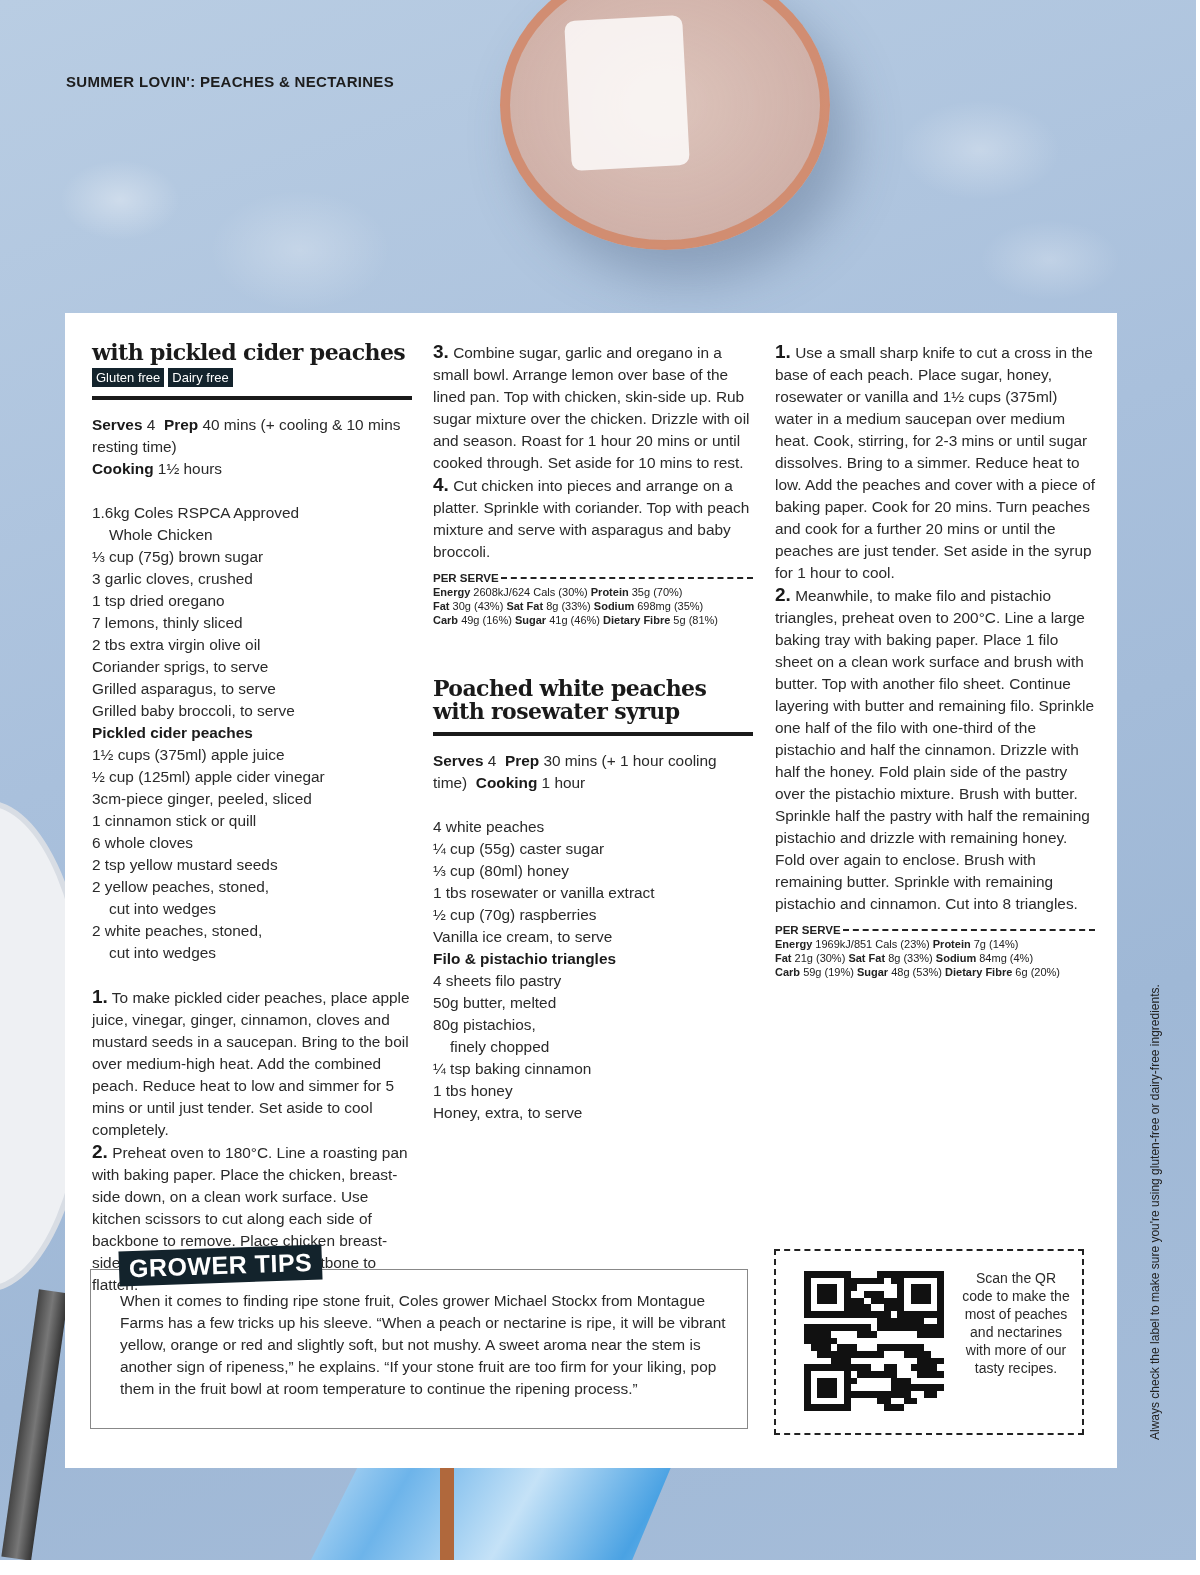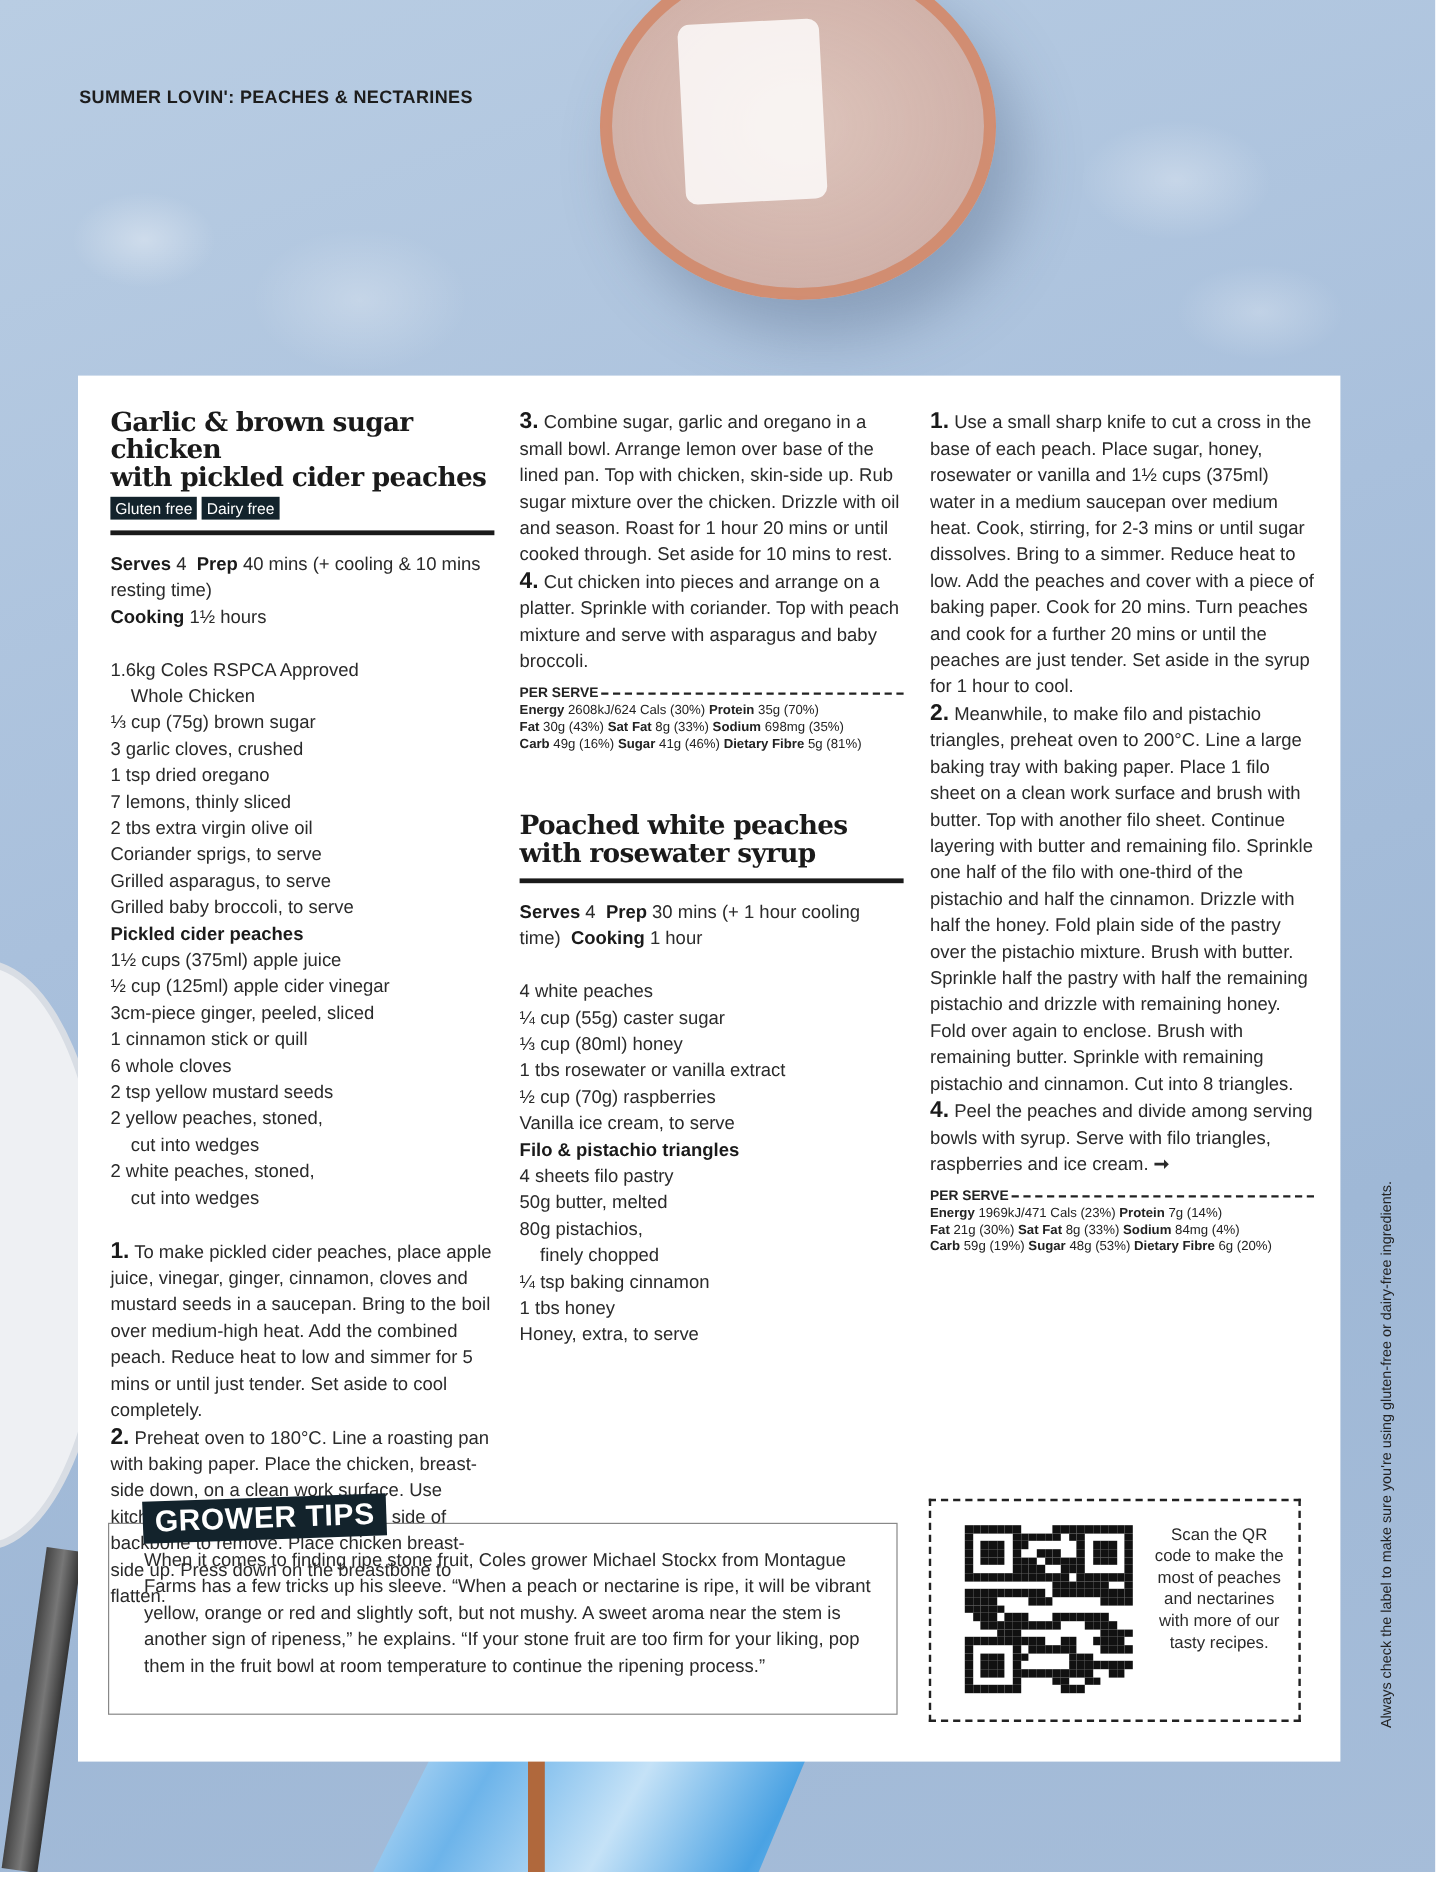--- a/index.html
+++ b/index.html
@@ -75,21 +75,20 @@
 <div class="napkin"></div>
 <div class="stick"></div>
 <div class="bottom-strip"></div>
 
 <div class="section-title">SUMMER LOVIN': PEACHES &amp; NECTARINES</div>
 
 <div class="card">
 
   <div class="col col1">
     <div class="recipe-title">
-      <div>Garlic &amp; brown sugar chicken</div>
       <div>with pickled cider peaches</div>
     </div>
     <div class="tags">
       <span class="tag">Gluten free</span>
       <span class="tag">Dairy free</span>
     </div>
     <div class="rule"></div>
     <div class="meta">
       <b>Serves</b> <span>4</span>&nbsp;
       <b>Prep</b> <span>40 mins (+ cooling &amp; 10 mins resting time)</span><br>
@@ -162,27 +161,26 @@
       <div class="indent">finely chopped</div>
       <div>¼ tsp baking cinnamon</div>
       <div>1 tbs honey</div>
       <div>Honey, extra, to serve</div>
     </div>
   </div>
 
   <div class="col col3">
     <div><span class="step-num">1.</span> <span>Use a small sharp knife to cut a cross in the base of each peach. Place sugar, honey, rosewater or vanilla and 1½ cups (375ml) water in a medium saucepan over medium heat. Cook, stirring, for 2-3 mins or until sugar dissolves. Bring to a simmer. Reduce heat to low. Add the peaches and cover with a piece of baking paper. Cook for 20 mins. Turn peaches and cook for a further 20 mins or until the peaches are just tender. Set aside in the syrup for 1 hour to cool.</span></div>
     <div><span class="step-num">2.</span> <span>Meanwhile, to make filo and pistachio triangles, preheat oven to 200°C. Line a large baking tray with baking paper. Place 1 filo sheet on a clean work surface and brush with butter. Top with another filo sheet. Continue layering with butter and remaining filo. Sprinkle one half of the filo with one-third of the pistachio and half the cinnamon. Drizzle with half the honey. Fold plain side of the pastry over the pistachio mixture. Brush with butter. Sprinkle half the pastry with half the remaining pistachio and drizzle with remaining honey. Fold over again to enclose. Brush with remaining butter. Sprinkle with remaining pistachio and cinnamon. Cut into 8 triangles.</span></div>
-    <div><span class="step-num">4.</span> <span>Peel the peaches and divide among serving bowls with syrup. Serve with filo triangles, raspberries and ice cream.</span> <span class="arrow">➞</span></div>
     <div class="per-serve">
       <div class="per-head">
           <span>PER SERVE</span>
           <span class="dash"></span>
         </div>
-      <div><b>Energy</b> <span>1969kJ/471 Cals (23%)</span> <b>Protein</b> <span>7g (14%)</span></div>
+      <div><b>Energy</b> <span>1969kJ/851 Cals (23%)</span> <b>Protein</b> <span>7g (14%)</span></div>
       <div><b>Fat</b> <span>21g (30%)</span> <b>Sat Fat</b> <span>8g (33%)</span> <b>Sodium</b> <span>84mg (4%)</span></div>
       <div><b>Carb</b> <span>59g (19%)</span> <b>Sugar</b> <span>48g (53%)</span> <b>Dietary Fibre</b> <span>6g (20%)</span></div>
     </div>
   </div>
 
   <div class="tips-box"></div>
   <div class="tips-label">GROWER TIPS</div>
   <div class="tips-text">When it comes to finding ripe stone fruit, Coles grower Michael Stockx from Montague Farms has a few tricks up his sleeve. “When a peach or nectarine is ripe, it will be vibrant yellow, orange or red and slightly soft, but not mushy. A sweet aroma near the stem is another sign of ripeness,” he explains. “If your stone fruit are too firm for your liking, pop them in the fruit bowl at room temperature to continue the ripening process.”</div>
 
   <div class="qr-box">

